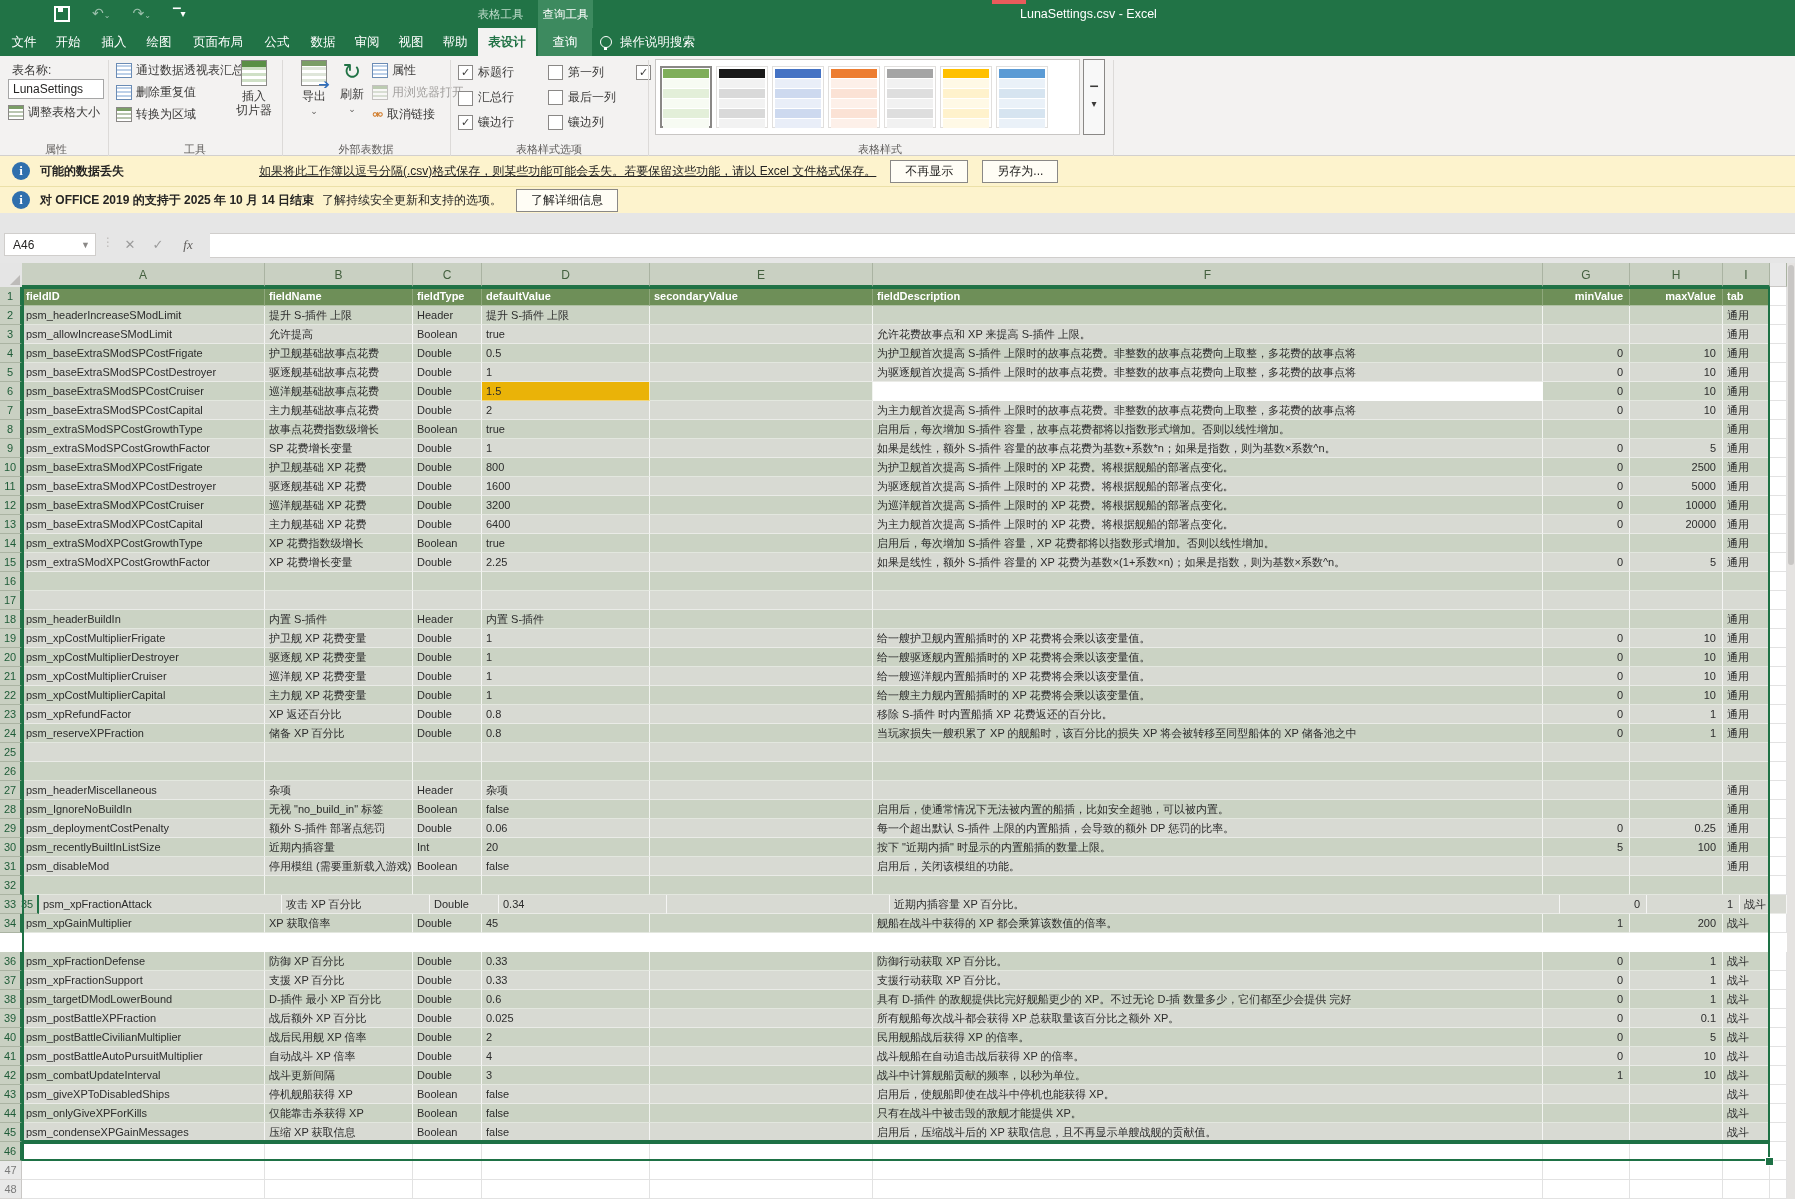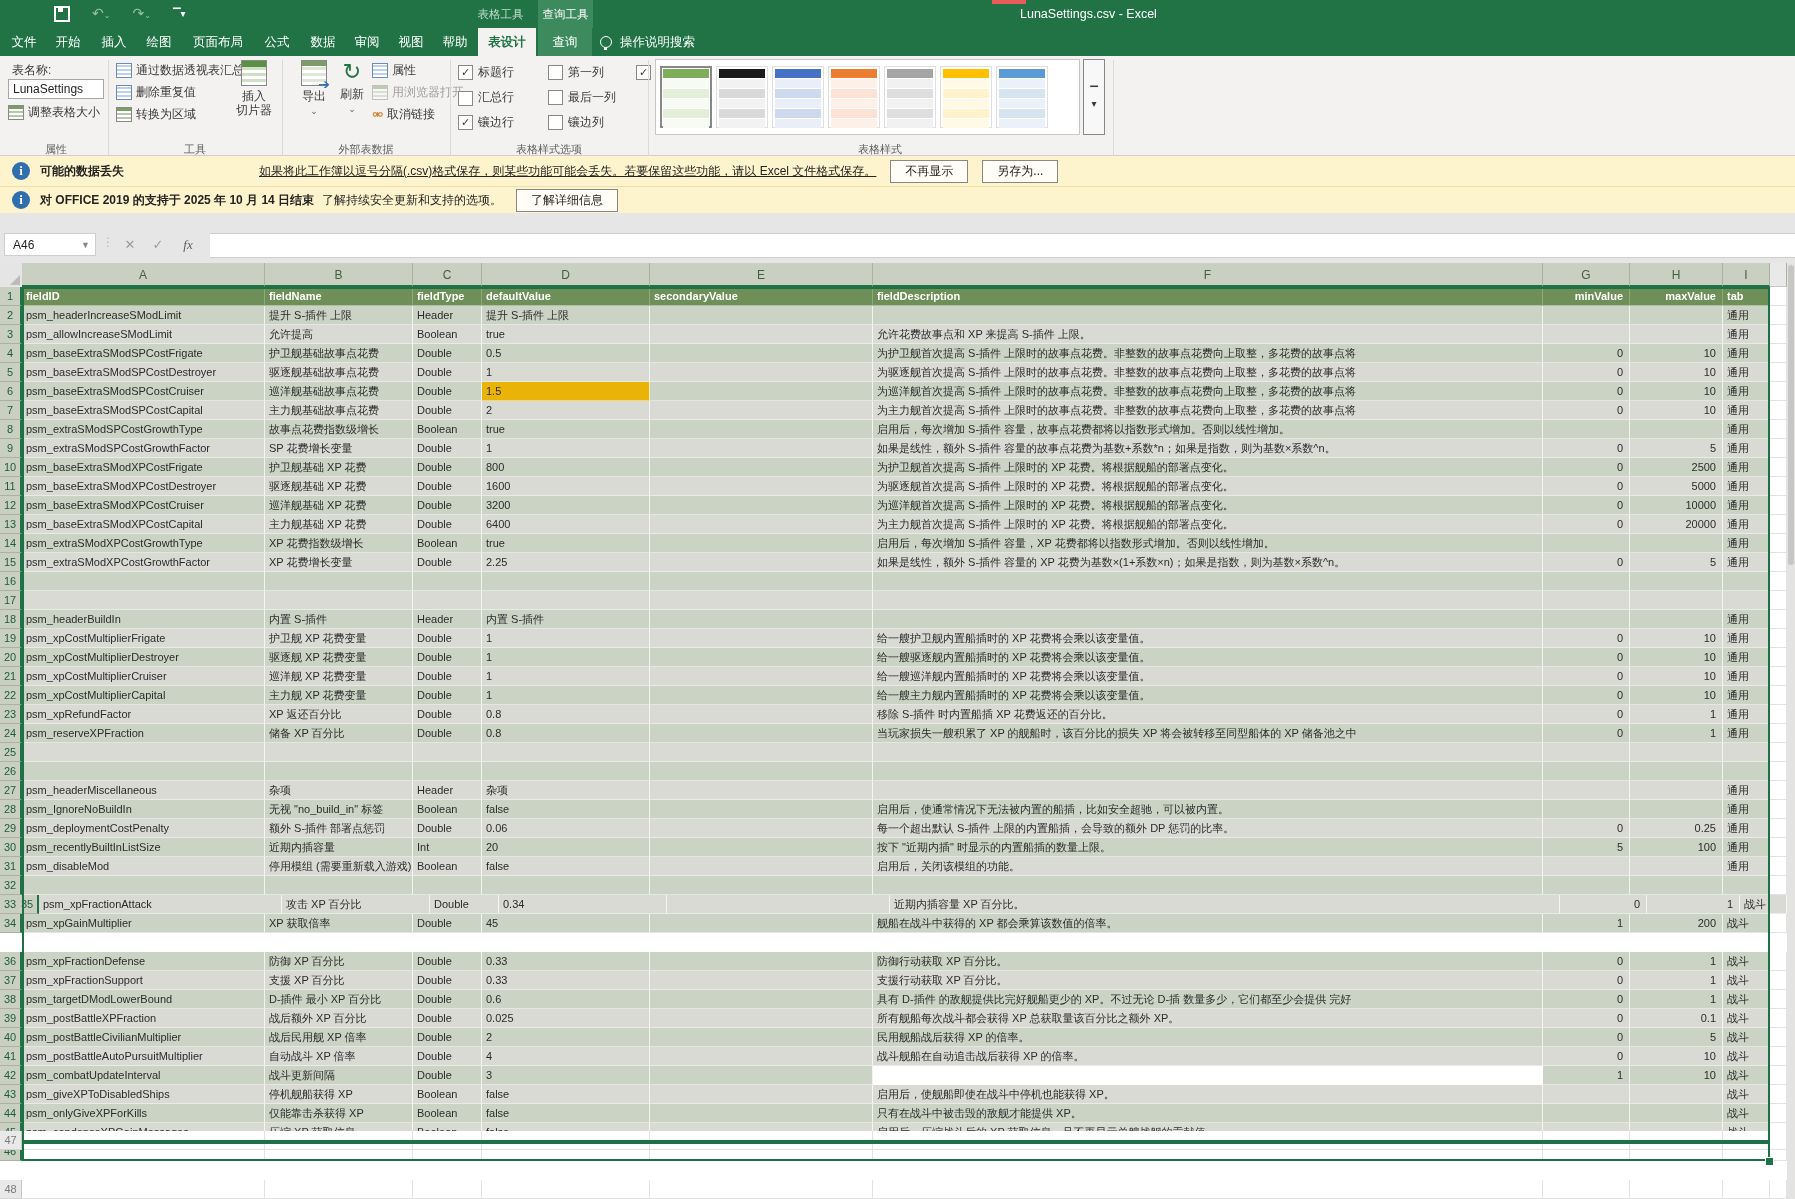--- a/index.html
+++ b/index.html
@@ -414,21 +414,20 @@
           <div class="cell" style="left: 1723px; width: 47px; background: rgb(216, 218, 211);">通用</div>
           <div class="cell plain" style="left: 1770px; width: 17px;"></div>
         </div>
         <div class="grow" style="top: 95px;">
           <div class="gut">6</div>
           <div class="cell" style="left: 22px; width: 243px; background: rgb(203, 211, 196);">psm_baseExtraSModSPCostCruiser</div>
           <div class="cell" style="left: 265px; width: 148px; background: rgb(203, 211, 196);">巡洋舰基础故事点花费</div>
           <div class="cell" style="left: 413px; width: 69px; background: rgb(203, 211, 196);">Double</div>
           <div class="cell" style="left: 482px; width: 168px; background: #eab308;">1.5</div>
           <div class="cell" style="left: 650px; width: 223px; background: rgb(203, 211, 196);"></div>
-          <div class="cell" style="left: 873px; width: 670px; background: rgb(203, 211, 196);">为巡洋舰首次提高 S-插件 上限时的故事点花费。非整数的故事点花费向上取整，多花费的故事点将</div>
           <div class="cell num" style="left: 1543px; width: 87px; background: rgb(203, 211, 196);">0</div>
           <div class="cell num" style="left: 1630px; width: 93px; background: rgb(203, 211, 196);">10</div>
           <div class="cell" style="left: 1723px; width: 47px; background: rgb(203, 211, 196);">通用</div>
           <div class="cell plain" style="left: 1770px; width: 17px;"></div>
         </div>
         <div class="grow" style="top: 114px;">
           <div class="gut">7</div>
           <div class="cell" style="left: 22px; width: 243px; background: rgb(216, 218, 211);">psm_baseExtraSModSPCostCapital</div>
           <div class="cell" style="left: 265px; width: 148px; background: rgb(216, 218, 211);">主力舰基础故事点花费</div>
           <div class="cell" style="left: 413px; width: 69px; background: rgb(216, 218, 211);">Double</div>
@@ -882,20 +881,21 @@
           <div class="cell" style="left: 1723px; width: 47px; background: rgb(216, 218, 211);">战斗</div>
           <div class="cell plain" style="left: 1770px; width: 17px;"></div>
         </div>
         <div class="grow" style="top: 779px;">
           <div class="gut">42</div>
           <div class="cell" style="left: 22px; width: 243px; background: rgb(203, 211, 196);">psm_combatUpdateInterval</div>
           <div class="cell" style="left: 265px; width: 148px; background: rgb(203, 211, 196);">战斗更新间隔</div>
           <div class="cell" style="left: 413px; width: 69px; background: rgb(203, 211, 196);">Double</div>
           <div class="cell" style="left: 482px; width: 168px; background: rgb(203, 211, 196);">3</div>
           <div class="cell" style="left: 650px; width: 223px; background: rgb(203, 211, 196);"></div>
+          <div class="cell" style="left: 873px; width: 670px; background: rgb(203, 211, 196);">战斗中计算舰船贡献的频率，以秒为单位。</div>
           <div class="cell num" style="left: 1543px; width: 87px; background: rgb(203, 211, 196);">1</div>
           <div class="cell num" style="left: 1630px; width: 93px; background: rgb(203, 211, 196);">10</div>
           <div class="cell" style="left: 1723px; width: 47px; background: rgb(203, 211, 196);">战斗</div>
           <div class="cell plain" style="left: 1770px; width: 17px;"></div>
         </div>
         <div class="grow" style="top: 798px;">
           <div class="gut">43</div>
           <div class="cell" style="left: 22px; width: 243px; background: rgb(216, 218, 211);">psm_giveXPToDisabledShips</div>
           <div class="cell" style="left: 265px; width: 148px; background: rgb(216, 218, 211);">停机舰船获得 XP</div>
           <div class="cell" style="left: 413px; width: 69px; background: rgb(216, 218, 211);">Boolean</div>
@@ -939,21 +939,21 @@
           <div class="cell plain" style="left: 265px; width: 148px;"></div>
           <div class="cell plain" style="left: 413px; width: 69px;"></div>
           <div class="cell plain" style="left: 482px; width: 168px;"></div>
           <div class="cell plain" style="left: 650px; width: 223px;"></div>
           <div class="cell plain" style="left: 873px; width: 670px;"></div>
           <div class="cell num plain" style="left: 1543px; width: 87px;"></div>
           <div class="cell num plain" style="left: 1630px; width: 93px;"></div>
           <div class="cell plain" style="left: 1723px; width: 47px;"></div>
           <div class="cell plain" style="left: 1770px; width: 17px;"></div>
         </div>
-        <div class="grow" style="top: 844px;">
+        <div class="grow" style="top: 874px;">
           <div class="gut normal">47</div>
           <div class="cell plain" style="left: 22px; width: 243px;"></div>
           <div class="cell plain" style="left: 265px; width: 148px;"></div>
           <div class="cell plain" style="left: 413px; width: 69px;"></div>
           <div class="cell plain" style="left: 482px; width: 168px;"></div>
           <div class="cell plain" style="left: 650px; width: 223px;"></div>
           <div class="cell plain" style="left: 873px; width: 670px;"></div>
           <div class="cell num plain" style="left: 1543px; width: 87px;"></div>
           <div class="cell num plain" style="left: 1630px; width: 93px;"></div>
           <div class="cell plain" style="left: 1723px; width: 47px;"></div>

